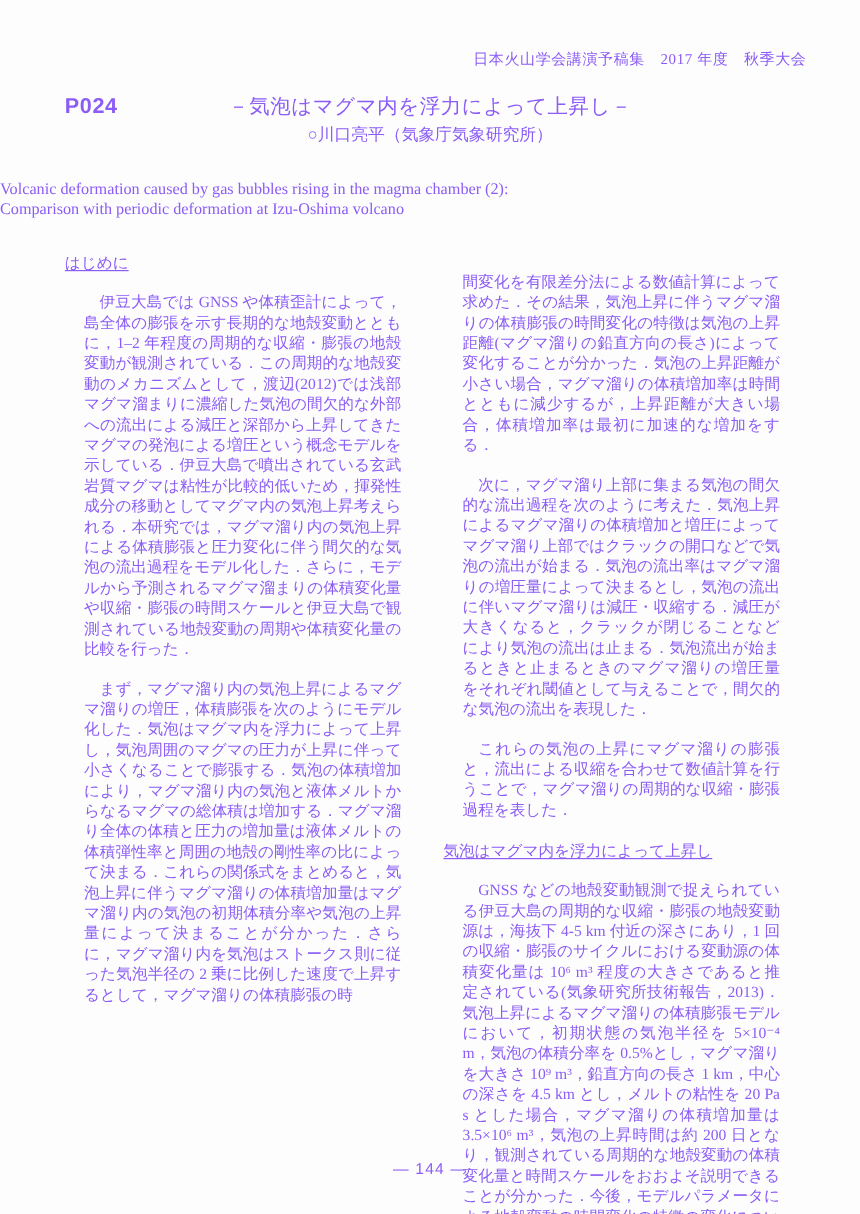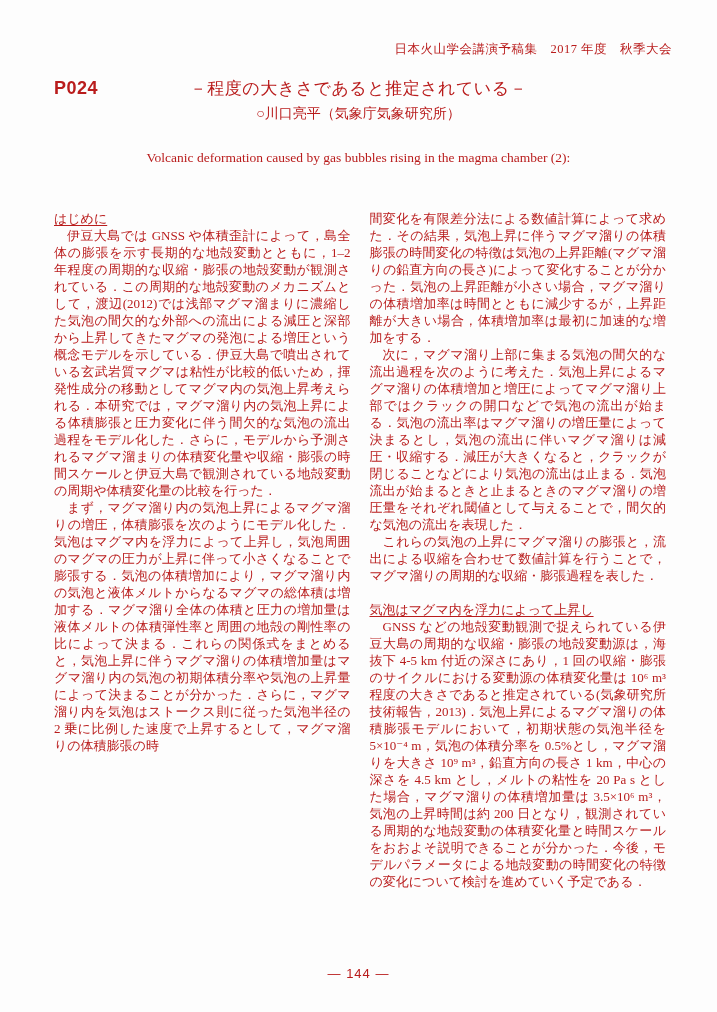--- a/index.html
+++ b/index.html
@@ -1,21 +1,21 @@
 <!DOCTYPE html>
 <html lang="ja"><head>
 <meta charset="utf-8">
 <style>
   html, body { margin: 0; padding: 0; background: #ffffff; }
   .page {
     position: relative;
     width: 717px;
     height: 1012px;
     background: #fdfdfd;
-    color: #b91c1c;
+    color: #8b5cf6;
     font-family: "Liberation Serif", "DejaVu Serif", serif;
     overflow: hidden;
   }
   .jheader {
     position: absolute;
     top: 41px;
     right: 45px;
     font-size: 12.5px;
     letter-spacing: 0.5px;
     white-space: nowrap;
@@ -36,21 +36,21 @@
     width: 100%;
     text-align: center;
   }
   .title-jp { font-size: 17px; line-height: 24px; letter-spacing: 0.5px; }
   .authors-jp { font-size: 14px; line-height: 23px; margin-top: 1px; }
   .en-block {
     position: absolute;
     top: 150px;
     left: 0;
     width: 100%;
-    text-align: center;
+    text-align: left;
     font-size: 13.5px;
     line-height: 15.8px;
   }
   .en-authors sup { font-size: 9px; vertical-align: super; }
   .columns {
     position: absolute;
     top: 210px;
     left: 54px;
     width: 612px;
     display: flex;
@@ -64,21 +64,21 @@
   }
   .col h3 {
     font-size: 13px;
     font-weight: normal;
     margin: 0;
     line-height: 17px;
     text-decoration: underline;
     text-underline-offset: 2px;
   }
   .col h3.gap { margin-top: 17px; }
-  .col p { margin: 0; text-indent: 1em; }
+  .col p { margin: 16px; text-indent: 1em; }
   .col p.cont { text-indent: 0; }
   .footer {
     position: absolute;
     top: 966px;
     left: 0;
     width: 100%;
     text-align: center;
     font-family: Liberation Sans, sans-serif;
     font-size: 13px;
     letter-spacing: 1px;
@@ -87,26 +87,27 @@
 </head>
 <body>
 
 <div class="page">
 
   <div class="jheader">日本火山学会講演予稿集　2017 年度　秋季大会</div>
 
   <div class="pnum">P024</div>
 
   <div class="title-block">
-    <div class="title-jp">－程度の大きさであると推定されている－</div>
+    <div class="title-jp">－気泡はマグマ内を浮力によって上昇し－</div>
     <div class="authors-jp">○川口亮平（気象庁気象研究所）</div>
   </div>
 
   <div class="en-block">
     <div>Volcanic deformation caused by gas bubbles rising in the magma chamber (2):</div>
+    <div>Comparison with periodic deformation at Izu-Oshima volcano</div>
   </div>
 
   <div class="columns">
     <div class="col">
       <h3>はじめに</h3>
       <p>伊豆大島では GNSS や体積歪計によって，島全体の膨張を示す長期的な地殻変動とともに，1–2 年程度の周期的な収縮・膨張の地殻変動が観測されている．この周期的な地殻変動のメカニズムとして，渡辺(2012)では浅部マグマ溜まりに濃縮した気泡の間欠的な外部への流出による減圧と深部から上昇してきたマグマの発泡による増圧という概念モデルを示している．伊豆大島で噴出されている玄武岩質マグマは粘性が比較的低いため，揮発性成分の移動としてマグマ内の気泡上昇考えられる．本研究では，マグマ溜り内の気泡上昇による体積膨張と圧力変化に伴う間欠的な気泡の流出過程をモデル化した．さらに，モデルから予測されるマグマ溜まりの体積変化量や収縮・膨張の時間スケールと伊豆大島で観測されている地殻変動の周期や体積変化量の比較を行った．</p>
       <p>まず，マグマ溜り内の気泡上昇によるマグマ溜りの増圧，体積膨張を次のようにモデル化した．気泡はマグマ内を浮力によって上昇し，気泡周囲のマグマの圧力が上昇に伴って小さくなることで膨張する．気泡の体積増加により，マグマ溜り内の気泡と液体メルトからなるマグマの総体積は増加する．マグマ溜り全体の体積と圧力の増加量は液体メルトの体積弾性率と周囲の地殻の剛性率の比によって決まる．これらの関係式をまとめると，気泡上昇に伴うマグマ溜りの体積増加量はマグマ溜り内の気泡の初期体積分率や気泡の上昇量によって決まることが分かった．さらに，マグマ溜り内を気泡はストークス則に従った気泡半径の 2 乗に比例した速度で上昇するとして，マグマ溜りの体積膨張の時</p>
     </div>
     <div class="col">
       <p class="cont">間変化を有限差分法による数値計算によって求めた．その結果，気泡上昇に伴うマグマ溜りの体積膨張の時間変化の特徴は気泡の上昇距離(マグマ溜りの鉛直方向の長さ)によって変化することが分かった．気泡の上昇距離が小さい場合，マグマ溜りの体積増加率は時間とともに減少するが，上昇距離が大きい場合，体積増加率は最初に加速的な増加をする．</p>

